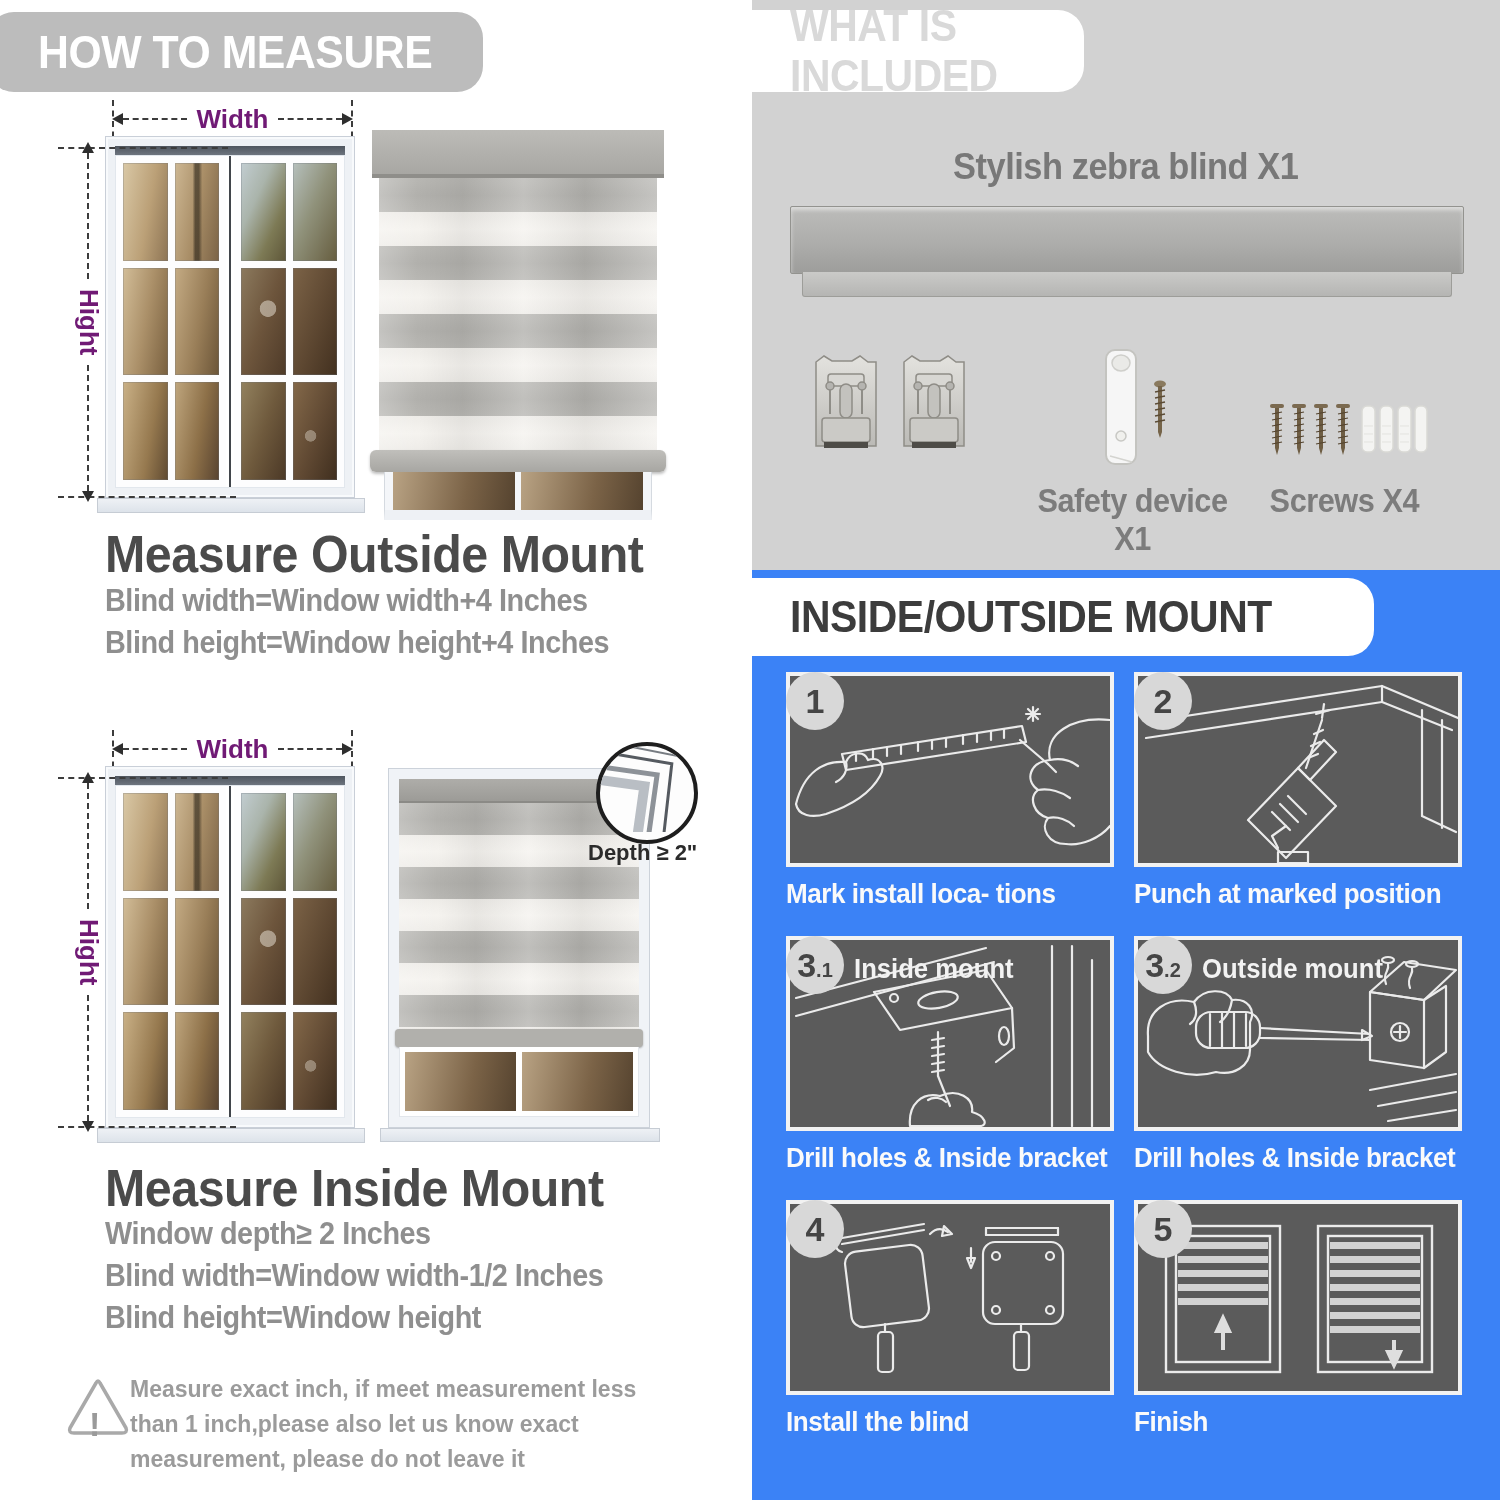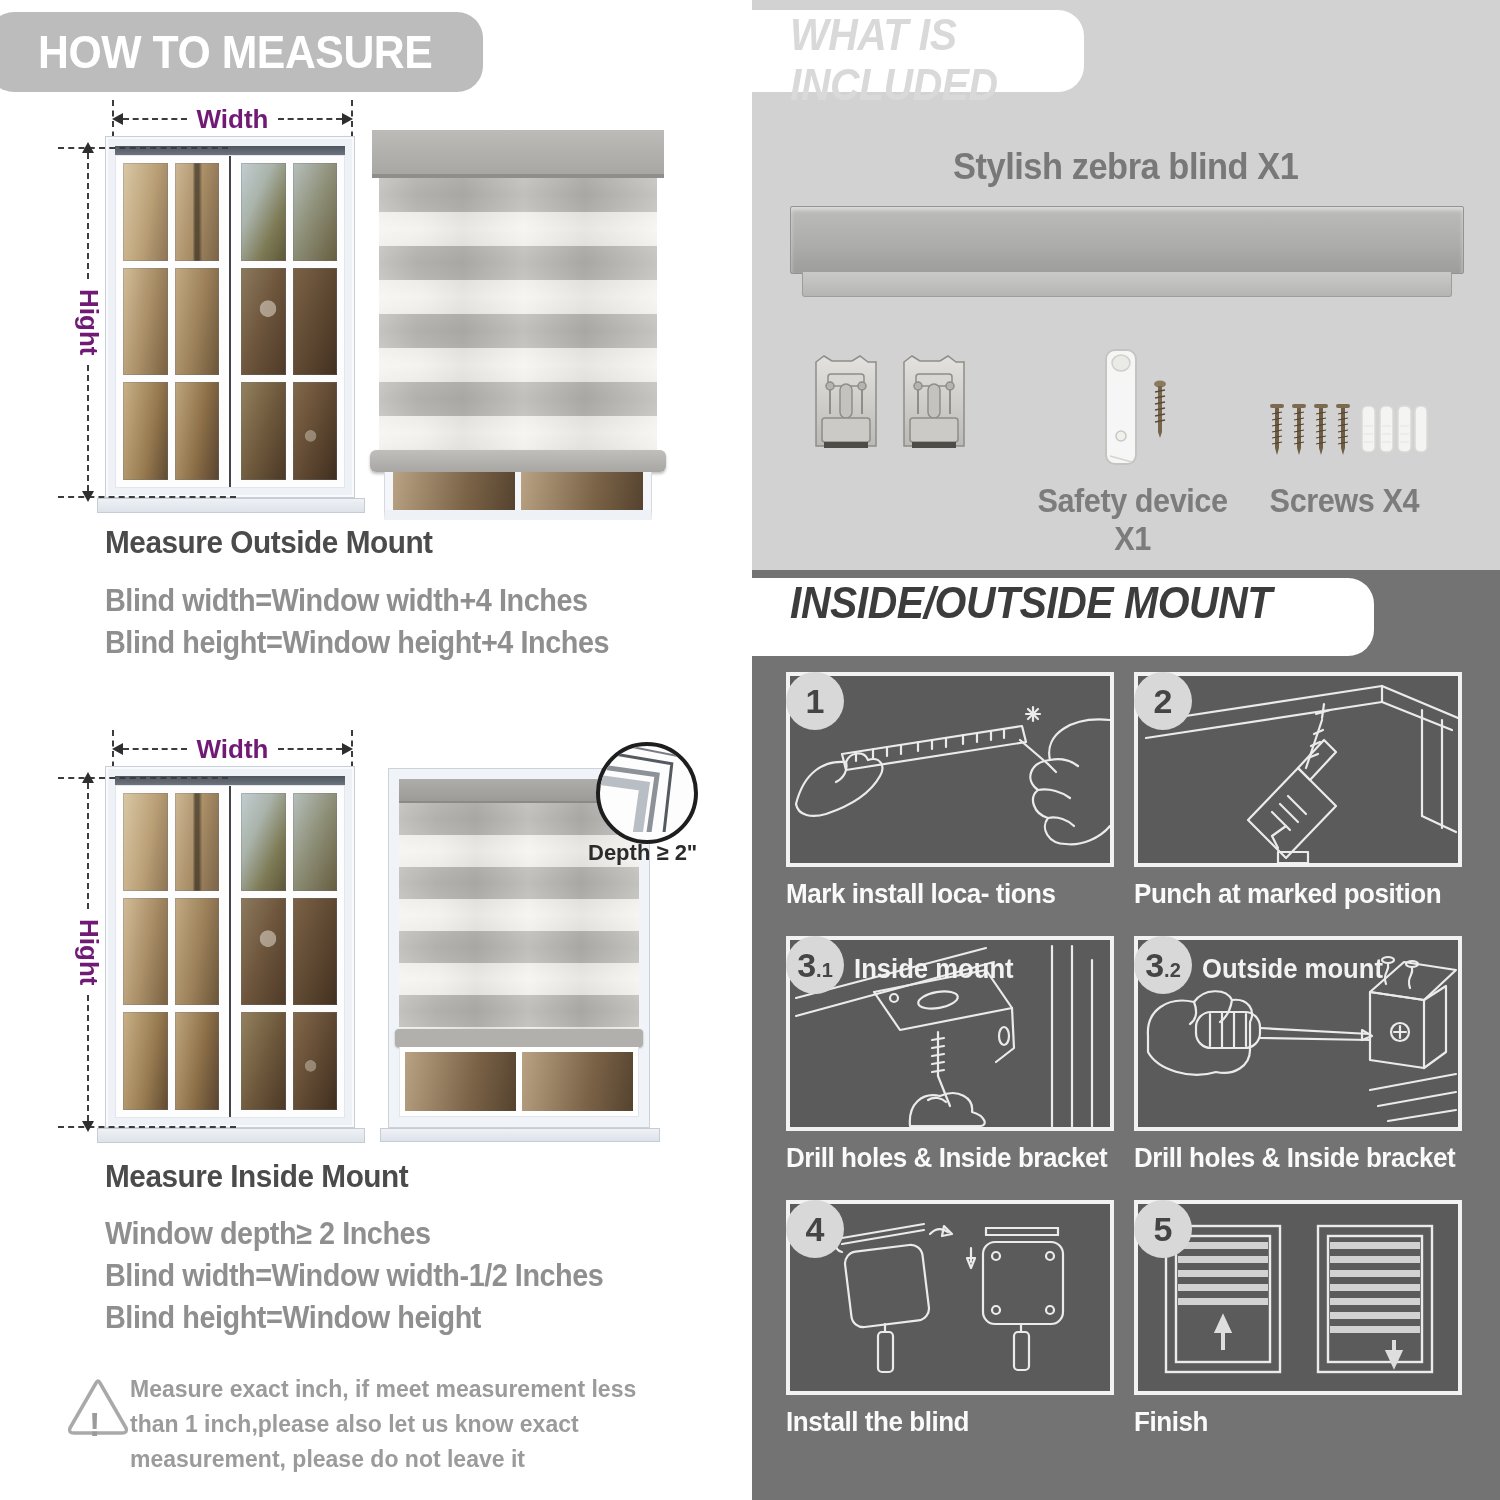--- a/index.html
+++ b/index.html
@@ -6,23 +6,23 @@
   .canvas{position:relative;width:1500px;height:1500px;background:#fff;overflow:hidden;
           font-family:"Liberation Sans",sans-serif;}
   .abs{position:absolute;}
   .condensed{display:inline-block;transform:scaleX(.93);transform-origin:left center;letter-spacing:-.5px;}
 
   
   .lheader{position:absolute;left:-12px;top:12px;width:495px;height:80px;background:#bcbcbc;
            border-radius:26px;display:flex;align-items:center;padding-left:50px;box-sizing:border-box;}
   .lheader span{color:#fff;font-size:46px;font-weight:bold;}
   .rtop{position:absolute;left:752px;top:0;width:748px;height:570px;background:#d2d2d2;}
-  .rbot{position:absolute;left:752px;top:570px;width:748px;height:930px;background:#737373;}
-  .rbox{position:absolute;background:#fff;border-radius:0 26px 26px 0;display:flex;align-items:flex-start;
-        padding-left:38px;box-sizing:border-box;font-style:italic;}
+  .rbot{position:absolute;left:752px;top:570px;width:748px;height:930px;background:#3b82f6;}
+  .rbox{position:absolute;background:#fff;border-radius:0 26px 26px 0;display:flex;align-items:center;
+        padding-left:38px;box-sizing:border-box;}
   .rboxtxt{color:#d9d9d9;font-size:44px;font-weight:bold;}
   .rboxtxt.dark{color:#3c3c3c;font-size:44px;}
 
   
   .dimw{position:absolute;height:30px;display:flex;align-items:center;}
   .dimw .endv{position:absolute;top:-4px;bottom:-14px;border-left:2px dashed #3c3c3c;width:0;}
   .dash{flex:1;border-top:2px dashed #3c3c3c;height:0;}
   .ah{width:0;height:0;border-style:solid;flex:none;}
   .ah.left{border-width:6px 11px 6px 0;border-color:transparent #2e2e2e transparent transparent;}
   .ah.right{border-width:6px 0 6px 11px;border-color:transparent transparent transparent #2e2e2e;}
@@ -76,21 +76,21 @@
   .stripes2{height:226px;background-image:linear-gradient(90deg,rgba(255,255,255,.22),rgba(255,255,255,0) 16%,
       rgba(0,0,0,.05) 32%,rgba(255,255,255,.18) 54%,rgba(0,0,0,.05) 76%,rgba(255,255,255,.22)),
       repeating-linear-gradient(180deg,#b8b7b3 0px,#b1b0ac 16px,#b8b7b3 32px,#eeece8 32px,#f5f3ef 48px,#eeece8 64px);}
   .b2rail{height:18px;background:#b1b0ac;border-radius:4px;margin:0 -4px;box-shadow:0 1px 2px rgba(0,0,0,.3);}
   .b2glass{flex:1;display:flex;gap:6px;background:#fff;border:1px solid #e2e6eb;border-top:none;padding:5px;}
   .mag{position:absolute;left:596px;top:742px;width:94px;height:94px;border-radius:50%;border:4px solid #1e1e1e;
        background:#fdfdfd;overflow:hidden;z-index:5;}
   .depthlbl{position:absolute;left:588px;top:840px;width:140px;font-weight:bold;font-size:22px;color:#2b2b2b;}
 
   
-  .mtitle{position:absolute;margin:0;font-size:32px;font-weight:bold;color:#4b4b4b;}
+  .mtitle{position:absolute;margin:0;font-size:52px;font-weight:bold;color:#4b4b4b;}
   .mline{position:absolute;font-size:31px;font-weight:bold;color:#8f8f8f;}
   .warntext{position:absolute;font-size:23px;font-weight:bold;color:#9b9b9b;line-height:35px;}
   .warnmark{position:absolute;font-size:34px;font-weight:bold;color:#9a9a9a;}
 
   
   .product-label{position:absolute;left:0;top:146px;width:100%;text-align:center;font-size:37px;
                  font-weight:bold;color:#787878;}
   .rail-main{position:absolute;background:linear-gradient(180deg,#bcbcba 0%,#adadab 55%,#9d9d9b 100%);
              border:1px solid #93938f;border-radius:2px;box-shadow:inset 0 3px 4px rgba(255,255,255,.5);}
   .rail-lip{position:absolute;background:linear-gradient(180deg,#cacac8,#b5b5b3);border:1px solid #9d9d99;

